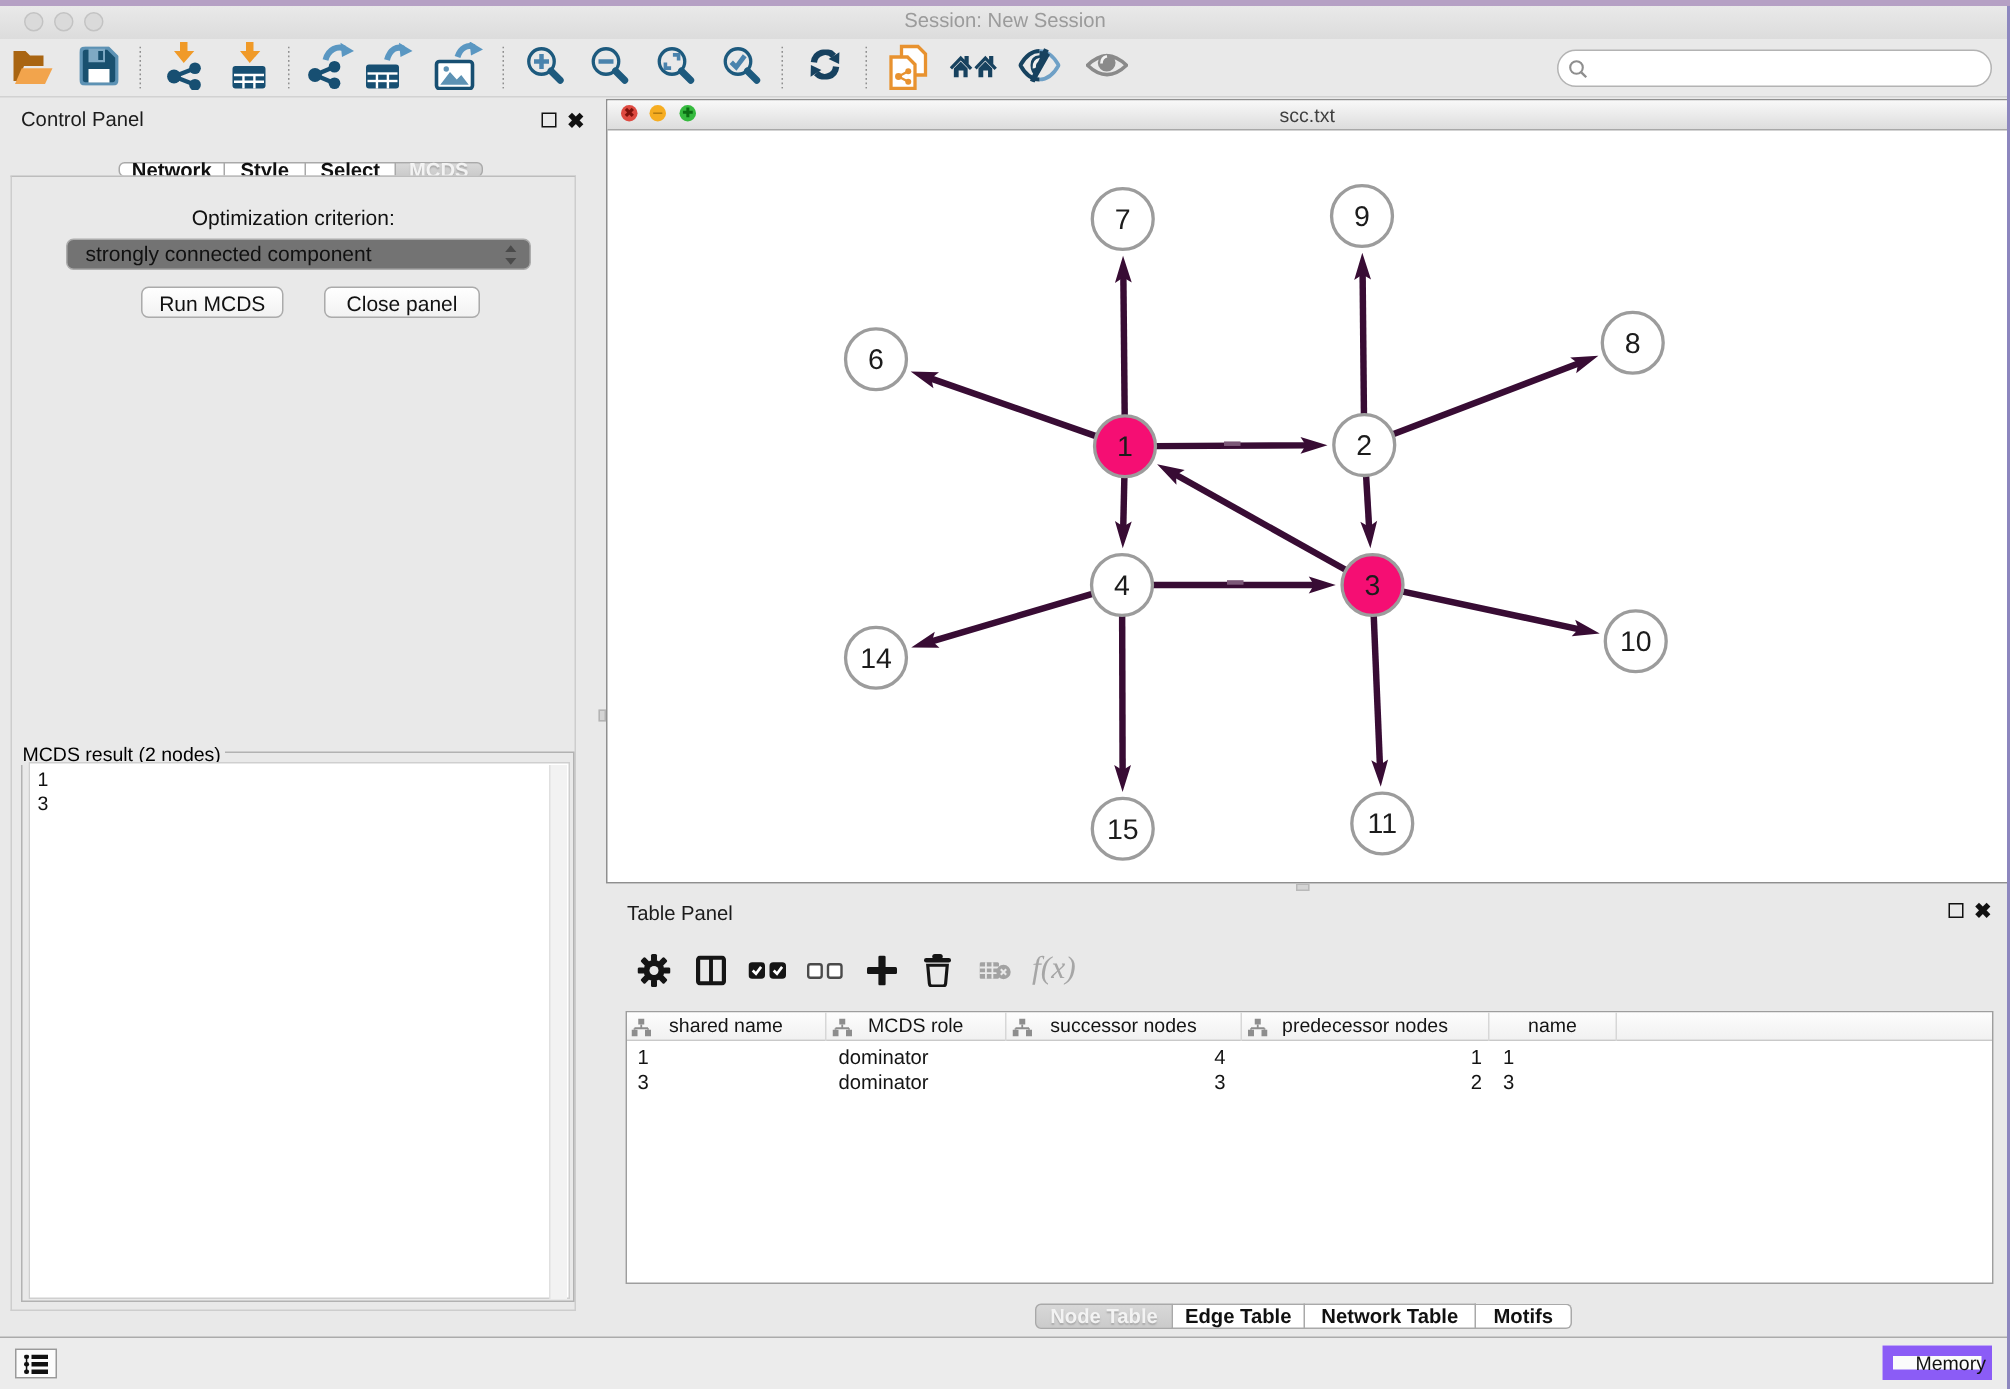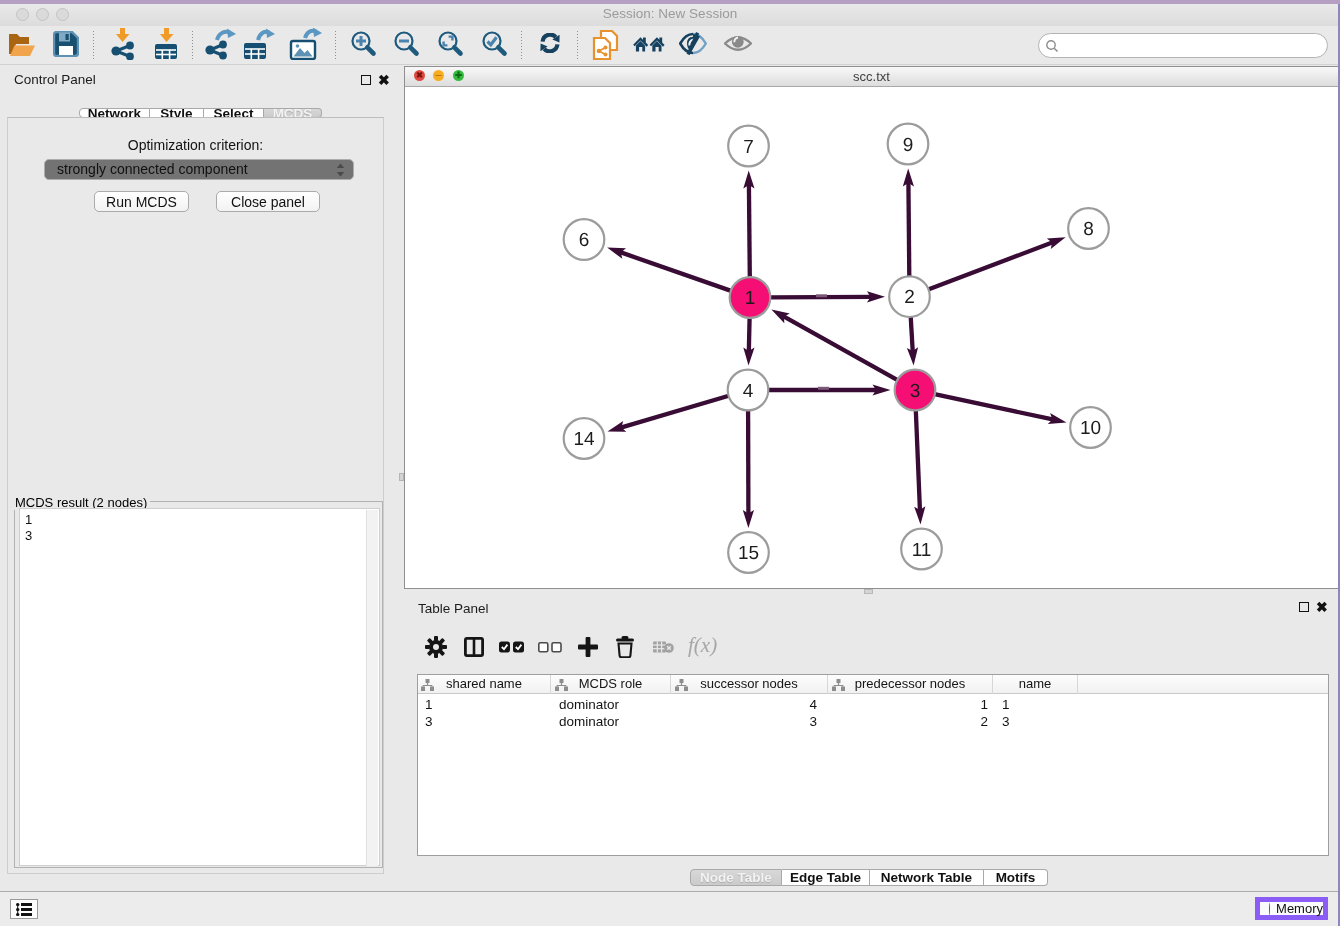--- a/index.html
+++ b/index.html
@@ -38,21 +38,21 @@
 
 .tp-title { left:418px; top:601px; font-size:13.5px; color:#1c1c1c; }
 .tablebox { left:417px; top:674px; width:912px; height:182px; background:#fff; border:1px solid #9e9e9e; }
 .thead { left:0; top:0; width:910px; height:19px; background:linear-gradient(#fdfdfd,#f1f1f1); border-bottom:1px solid #c9c9c9; }
 .thcell { position:absolute; top:0; height:19px; border-right:1px solid #d7d7d7; font-size:13px; color:#141414; text-align:center; line-height:18px; }
 .trow { position:absolute; font-size:13.5px; color:#141414; height:17px; line-height:17px; }
 .btabs { top:866px; height:20px; display:flex; font-size:13.5px;align-items:flex-end; }
 
 .statusbar { left:0; top:891px; width:1340px; height:35px; border-top:1px solid #ababab; background:#ececec; }
 .listbtn { left:10px; top:899px; width:28px; height:20px; background:#fcfcfc; border:1px solid #9a9a9a; }
-.membtn { left:1255px; top:897px; width:73px; height:23px; background:#fbfbfb; border:5px solid #8b5cf6; display:flex; align-items:center; font-size:13px; color:#111; }
+.membtn { left:1255px; top:897px; width:73px; height:23px; background:#fbfbfb; border:7px solid #8b5cf6; display:flex; align-items:center; font-size:13px; color:#111; }
 </style>
 </head>
 <body>
 <div class="abs topstrip"></div>
 <div class="abs rightedge"></div>
 <div class="abs titlebar"></div>
 <div class="abs tl" style="left:16px;"></div>
 <div class="abs tl" style="left:36px;"></div>
 <div class="abs tl" style="left:56px;"></div>
 <div class="abs title">Session: New Session</div>

